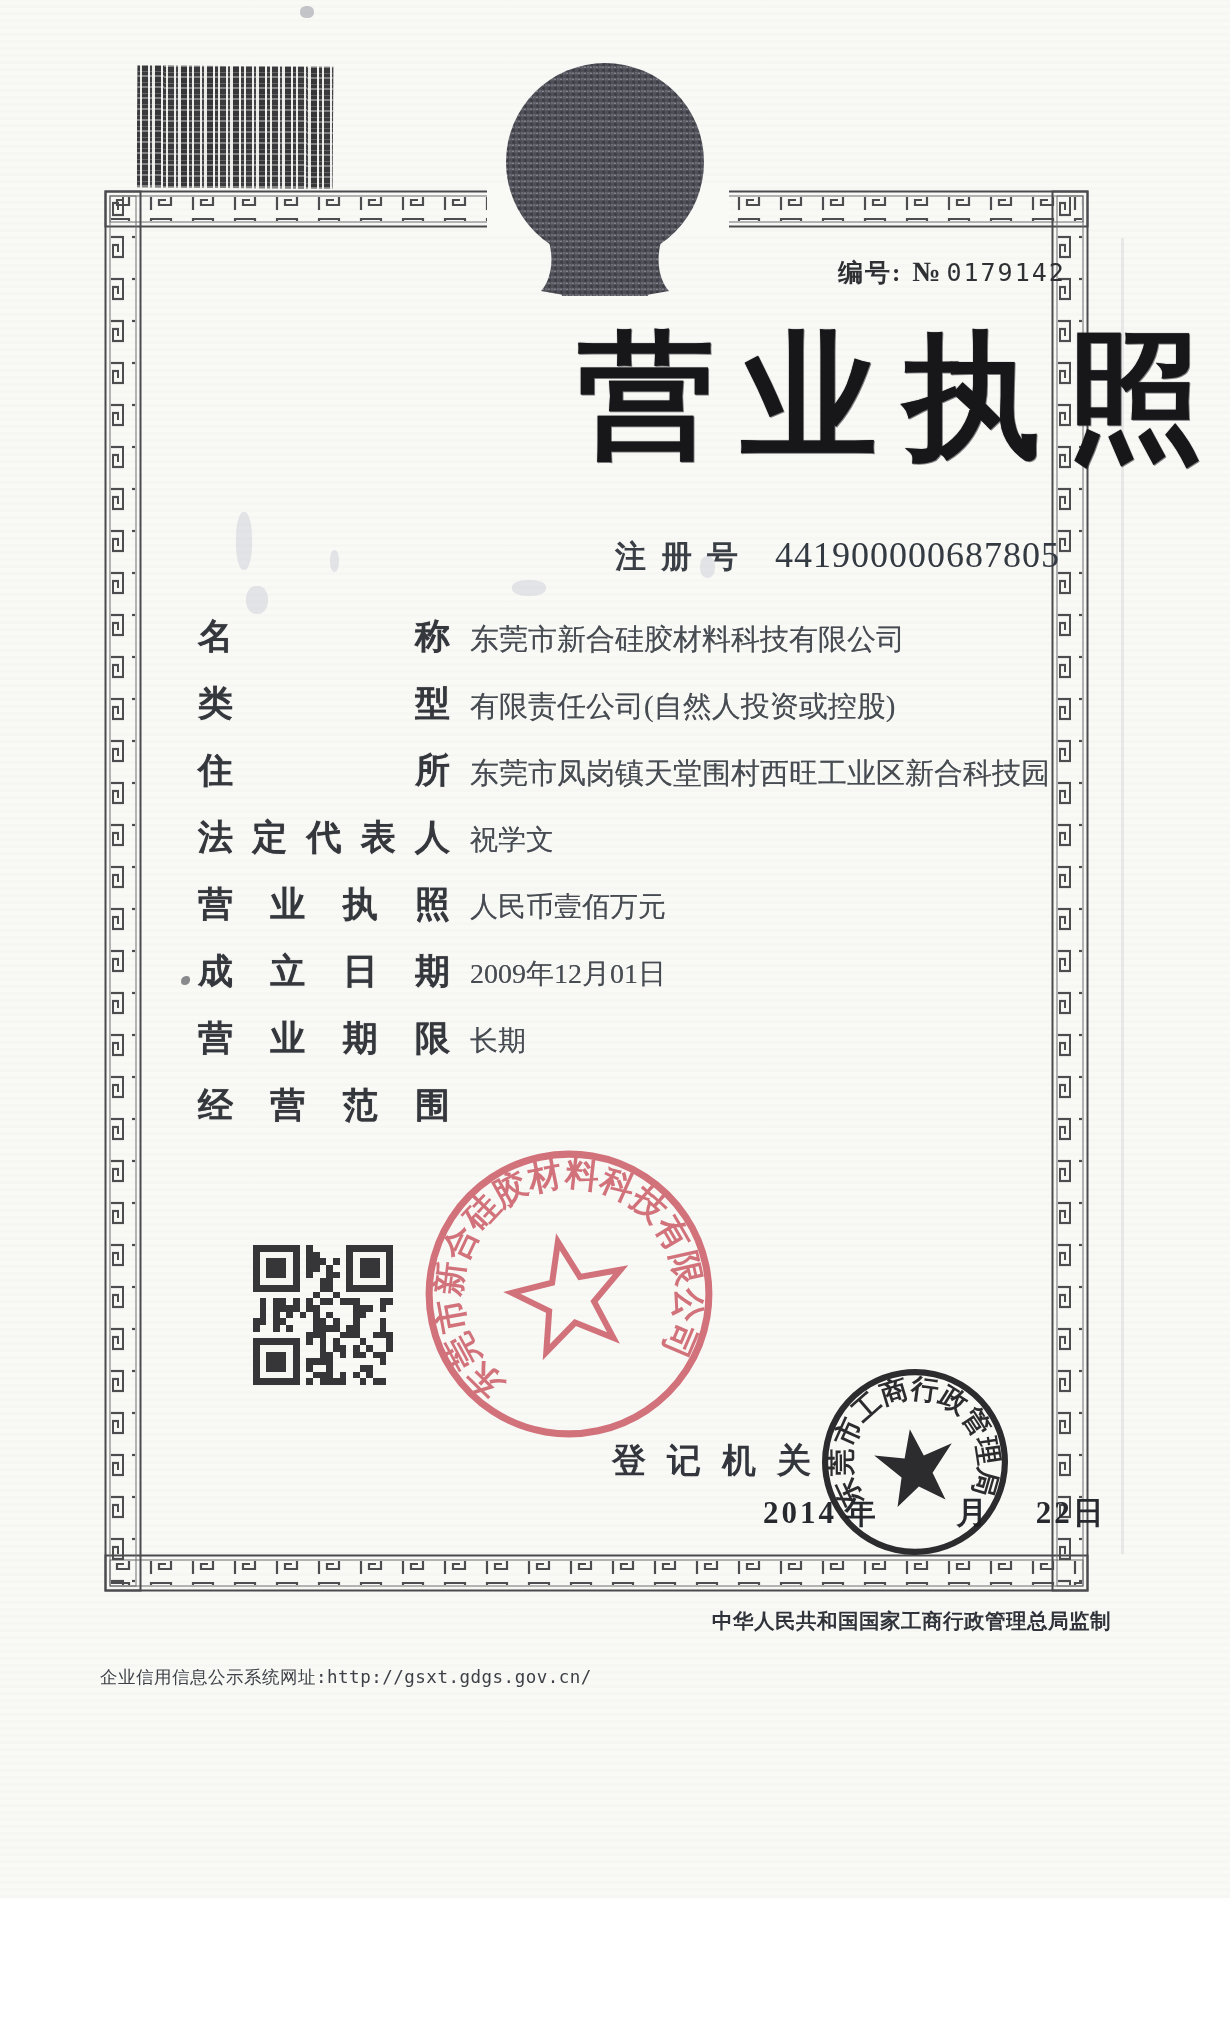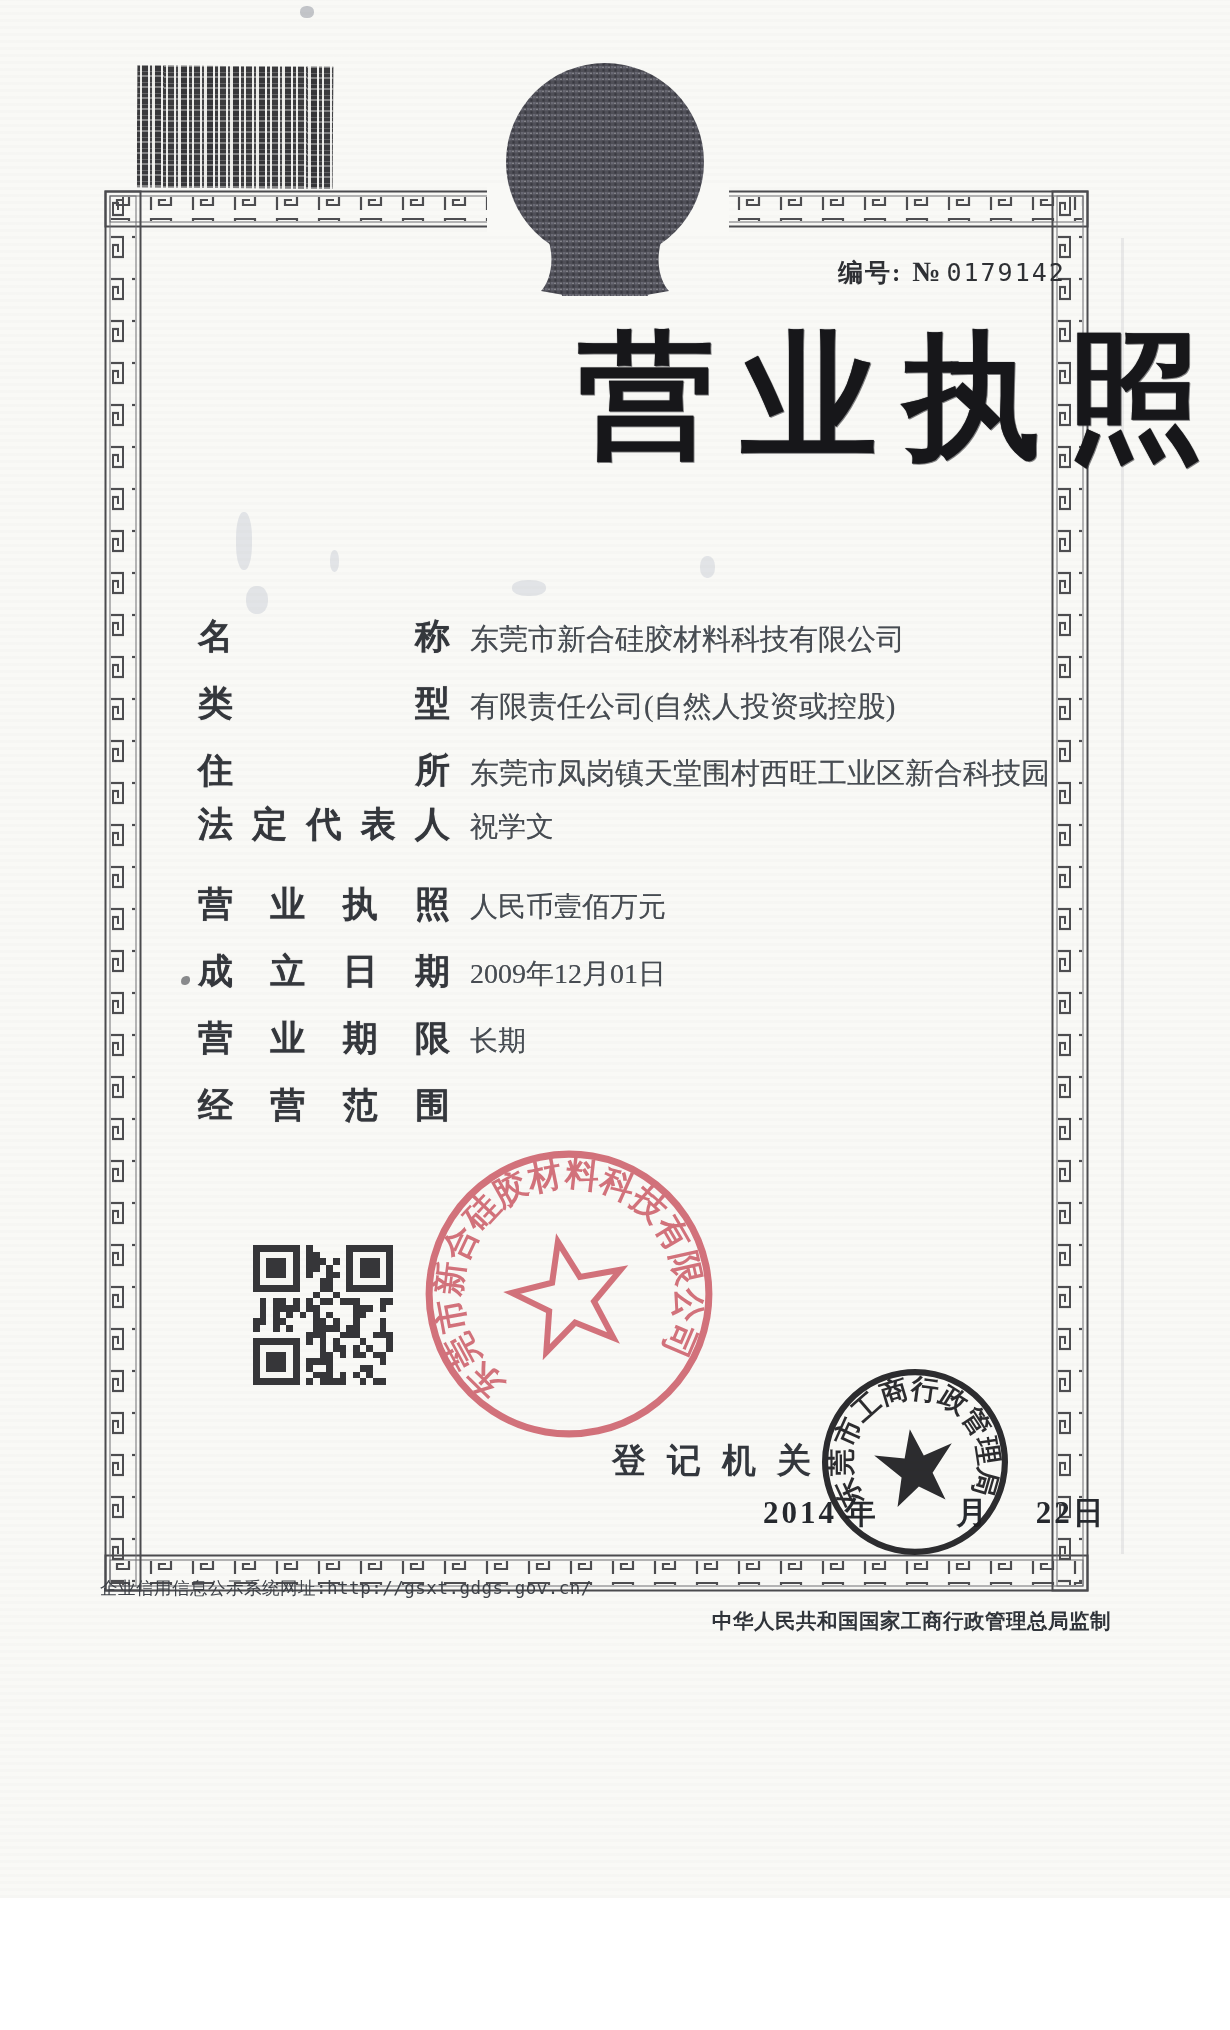--- a/index.html
+++ b/index.html
@@ -56,21 +56,21 @@
   .seal-red { position:absolute; left:408px; top:1133px; width:322px; height:322px; z-index:6; transform:rotate(-12deg); opacity:.8; }
   .seal-black { position:absolute; left:791px; top:1338px; width:248px; height:248px; z-index:7; transform:rotate(-9deg); opacity:.93; }
   .seal-red text, .seal-black text { font-family:"Liberation Serif", serif; font-weight:700; }
   
   .registrar { position:absolute; left:612px; top:1438px; z-index:5; font-size:34px; font-weight:700; letter-spacing:21px; color:#33373d; white-space:nowrap; }
   .dateline { position:absolute; left:763px; top:1492px; z-index:5; font-size:31px; font-weight:700; color:#26292e; white-space:nowrap; }
   .dateline .gap-m { display:inline-block; width:62px; }
   .dateline .gap-d { display:inline-block; width:30px; }
   .dateline span { letter-spacing:3px;margin-top:7px; }
   
-  .footer-left { position:absolute; left:100px; top:1576px; z-index:4; font-family:"DejaVu Sans Mono", monospace; font-size:17.5px; color:#3d4147; letter-spacing:.5px; }
+  .footer-left { position:absolute; left:100px; top:1665px; z-index:4; font-family:"DejaVu Sans Mono", monospace; font-size:17.5px; color:#3d4147; letter-spacing:.5px; }
   .footer-right { position:absolute; left:712px; top:1607px; z-index:4; font-size:20.5px; font-weight:700; color:#30343a; letter-spacing:.5px; }
   
   .smudge { position:absolute; border-radius:45%; background:rgba(95,105,145,.14); z-index:3; }
   .scanline { position:absolute; left:1121px; top:238px; width:3px; height:1316px; background:rgba(120,126,138,.13); z-index:1; }
   .inkdot { position:absolute; left:181px; top:976px; width:9px; height:9px; background:rgba(45,47,52,.55); border-radius:60% 40% 55% 45%; z-index:4; }
 </style>
 </head>
 <body>
 
 <div class="page">
@@ -132,35 +132,38 @@
     <path d="M52,182 C58,204 52,222 44,231 L78,237 Q108,243 138,237 L172,231 C164,222 158,204 164,182 Z" fill="url(#gemb)"></path>
     <path d="M62,228 Q85,220 108,226 Q131,220 154,228 L150,238 H66 Z" fill="url(#gemb)"></path>
   </svg>
 
   <div class="serial">
     <span class="lbl">编号:</span><span class="nomark">№</span><span class="num">0179142</span>
   </div>
 
   <h1 class="title">营业执照</h1>
 
+  <div class="regline">
+    <span class="rlabel">注册号</span><span class="rnum">441900000687805</span>
+  </div>
 
   <div class="fields">
     <div class="frow" style="top:0">
       <span class="flabel">名称</span>
       <span class="fvalue">东莞市新合硅胶材料科技有限公司</span>
     </div>
     <div class="frow" style="top:67px">
       <span class="flabel">类型</span>
       <span class="fvalue">有限责任公司(自然人投资或控股)</span>
     </div>
     <div class="frow" style="top:134px">
       <span class="flabel">住所</span>
       <span class="fvalue">东莞市凤岗镇天堂围村西旺工业区新合科技园</span>
     </div>
-    <div class="frow" style="top:188px">
+    <div class="frow" style="top:201px">
       <span class="flabel">法定代表人</span>
       <span class="fvalue small">祝学文</span>
     </div>
     <div class="frow" style="top:268px">
       <span class="flabel">营业执照</span>
       <span class="fvalue small">人民币壹佰万元</span>
     </div>
     <div class="frow" style="top:335px">
       <span class="flabel">成立日期</span>
       <span class="fvalue small">2009年12月01日</span>

